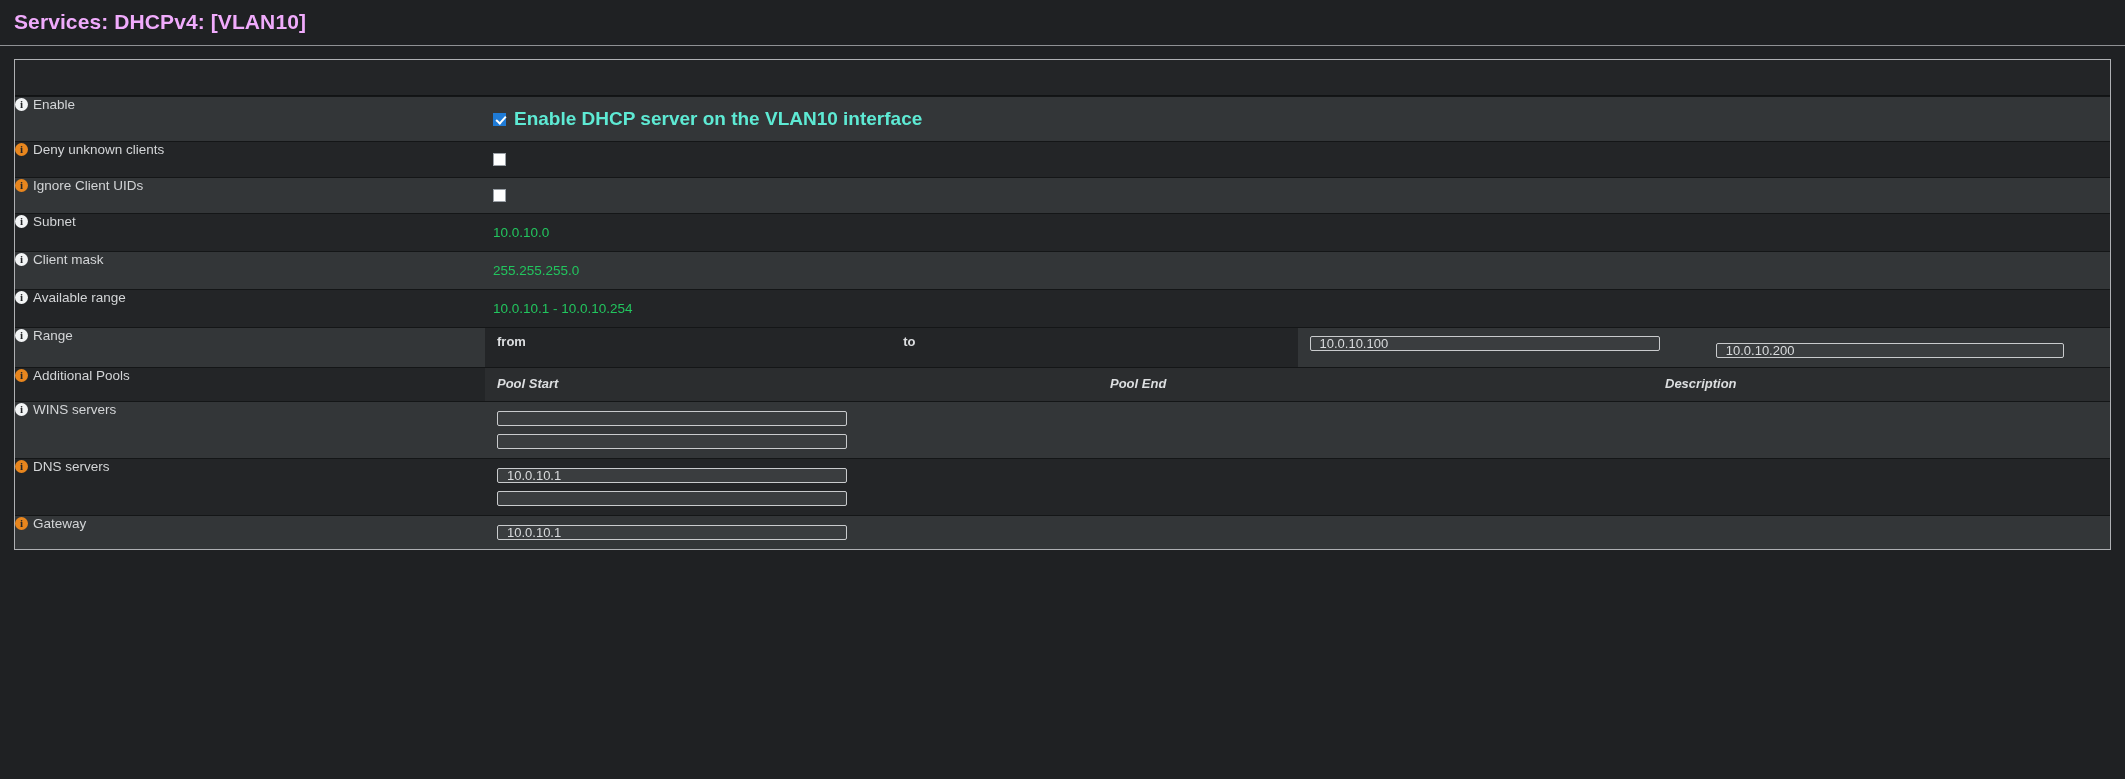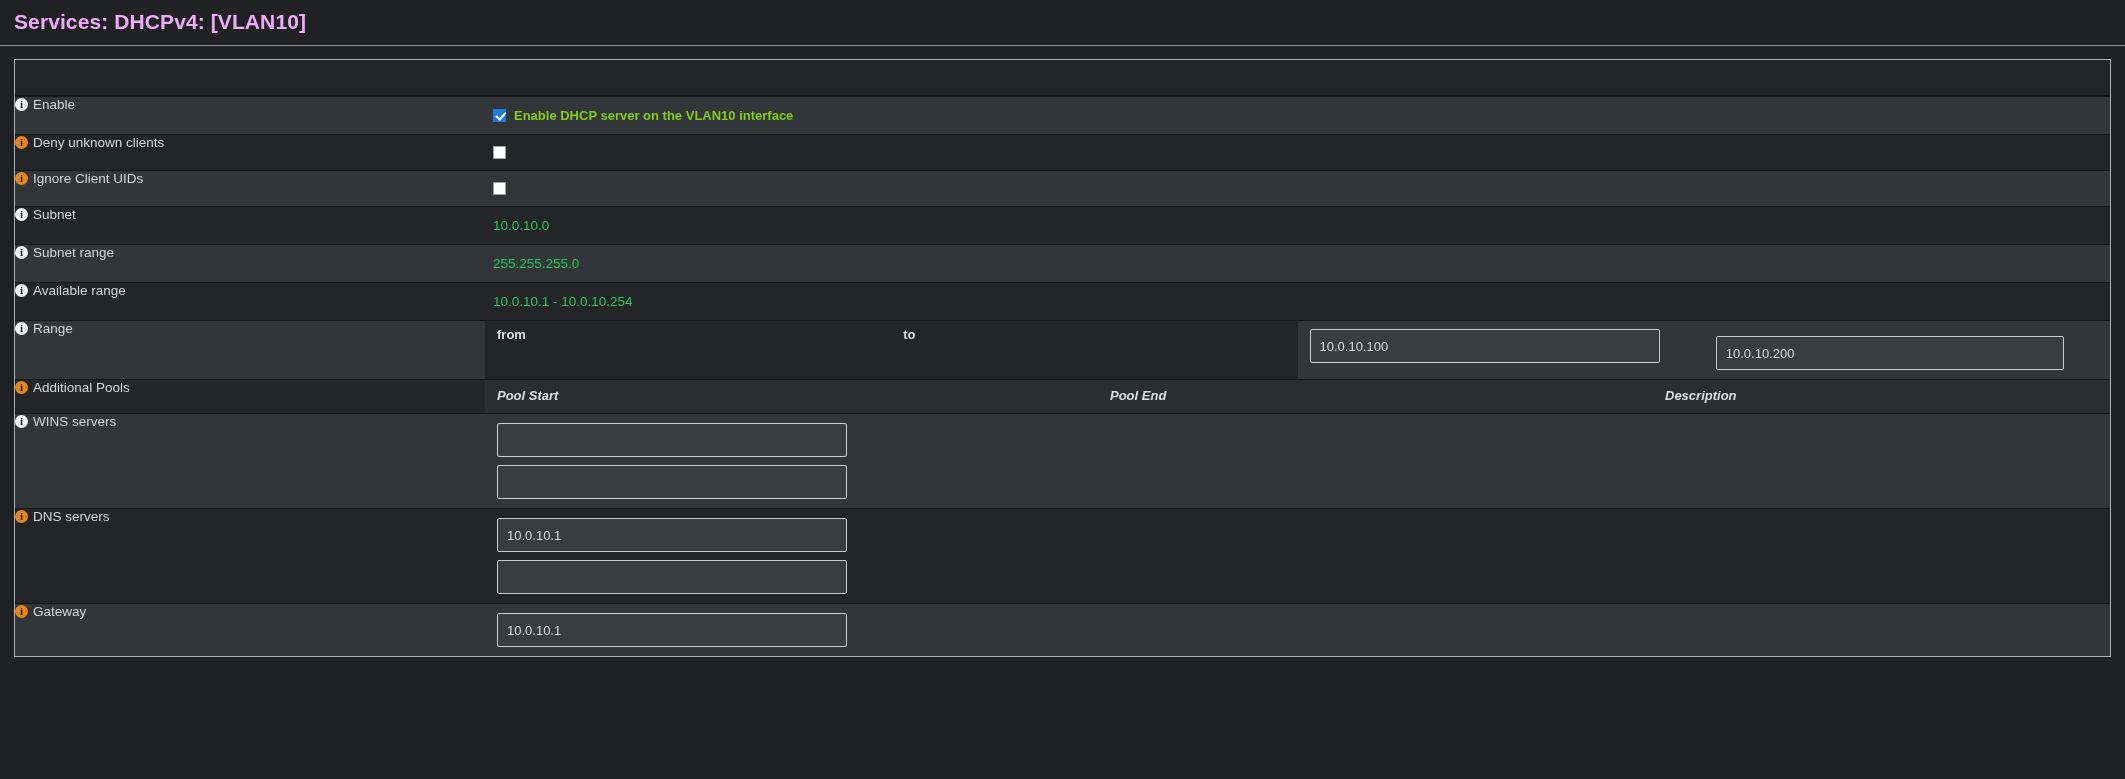--- a/index.html
+++ b/index.html
@@ -125,34 +125,34 @@
     content: "";
     position: absolute;
     left: 4px; top: 0px;
     width: 4px; height: 8px;
     border: solid #fff;
     border-width: 0 2px 2px 0;
     transform: rotate(42deg);
   }
   .cb-label {
     margin-left: 8px;
-    color: #84cc16;
-    font-size: 13px;
+    color: #5eead4;
+    font-size: 19px;
     font-weight: bold;
   }
 
   
   .tinput {
     background: #3a3d3f;
     border: 1px solid #c9cbcd;
     border-radius: 2px;
     color: #d9dbdd;
     font-family: "Liberation Sans", sans-serif;
     font-size: 13px;
-    height: 34px;
+    height: 15px;
     padding: 0 9px;
     outline: none;
     display: block;
   }
   .tinput.w350 { width: 350px; }
   .tinput.w348 { width: 348px; }
 
   
   .range-grid {
     display: grid;
@@ -240,21 +240,21 @@
           <td class="label-cell">
             <span class="info-icon white"></span><span>Subnet</span>
           </td>
           <td class="value-cell">
             <div class="value-pad">10.0.10.0</div>
           </td>
         </tr>
 
         <tr class="row-odd">
           <td class="label-cell">
-            <span class="info-icon white"></span><span>Subnet range</span>
+            <span class="info-icon white"></span><span>Client mask</span>
           </td>
           <td class="value-cell">
             <div class="value-pad">255.255.255.0</div>
           </td>
         </tr>
 
         <tr class="row-even">
           <td class="label-cell">
             <span class="info-icon white"></span><span>Available range</span>
           </td>

